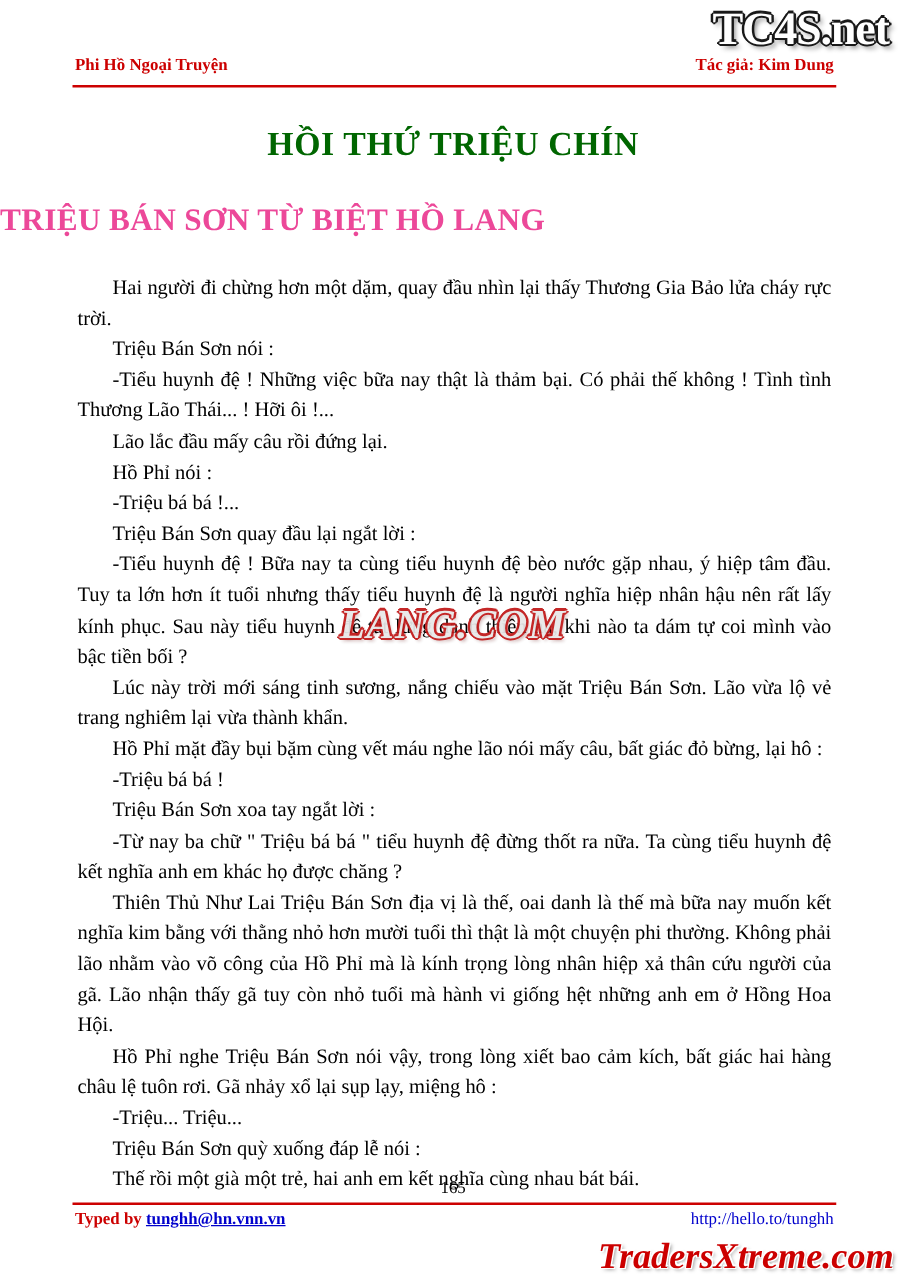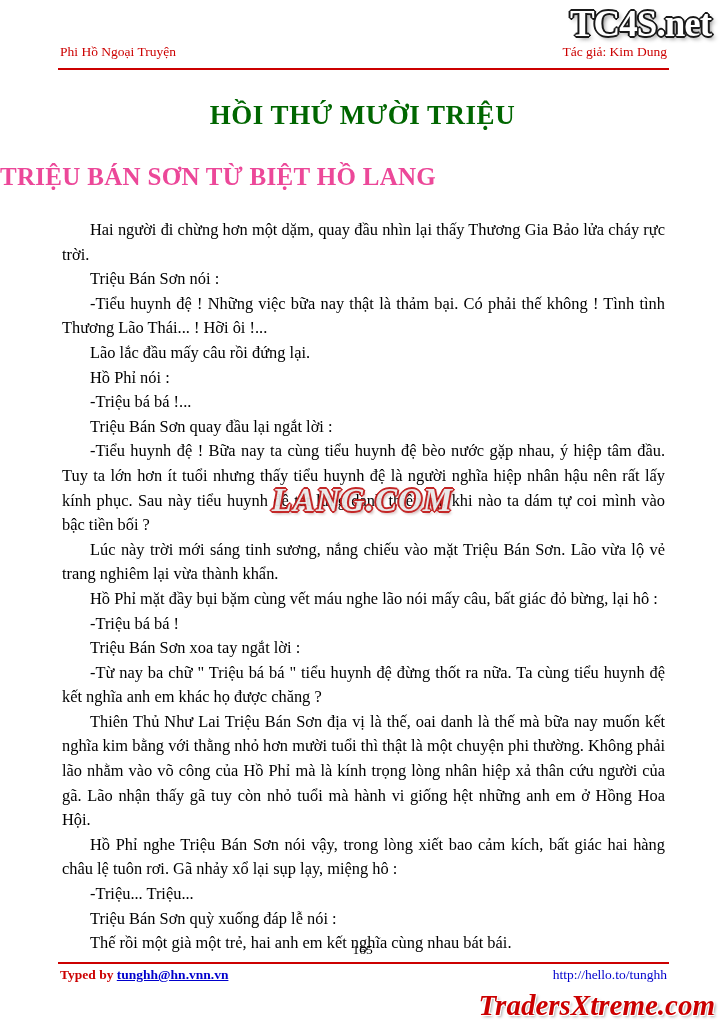--- a/index.html
+++ b/index.html
@@ -43,21 +43,21 @@
   }
 
   
   .header {
     position: absolute;
     left: 60px;
     right: 58px;
     top: 44px;
     height: 22px;
     font-size: 13.5px;
-    font-weight: normal;
+    font-weight: bold;
     color: #cc0000;
     font-family: "Liberation Serif", serif;
   }
   .header .left { position: absolute; left: 0; top: 0; }
   .header .right { position: absolute; right: 0; top: 0; white-space: nowrap; text-align: center; }
 
   .rule-top {
     position: absolute;
     left: 58px;
     right: 56px;
@@ -197,21 +197,21 @@
 <div class="page">
 
   <div class="wm-top">TC4S.net</div>
 
   <div class="header">
     <span class="left">Phi Hồ Ngoại Truyện</span>
     <span class="right">Tác giả: Kim Dung</span>
   </div>
   <div class="rule-top"></div>
 
-  <div class="title-main">HỒI THỨ MƯỜI TRIỆU</div>
+  <div class="title-main">HỒI THỨ TRIỆU CHÍN</div>
   <div class="title-sub">TRIỆU BÁN SƠN TỪ BIỆT HỒ LANG</div>
 
   <div class="body-text">
     <p>Hai người đi chừng hơn một dặm, quay đầu nhìn lại thấy Thương Gia Bảo lửa cháy rực trời.</p>
     <p>Triệu Bán Sơn nói :</p>
     <p>-Tiểu huynh đệ ! Những việc bữa nay thật là thảm bại. Có phải thế không ! Tình tình Thương Lão Thái... ! Hỡi ôi !...</p>
     <p>Lão lắc đầu mấy câu rồi đứng lại.</p>
     <p>Hồ Phỉ nói :</p>
     <p>-Triệu bá bá !...</p>
     <p>Triệu Bán Sơn quay đầu lại ngắt lời :</p>

